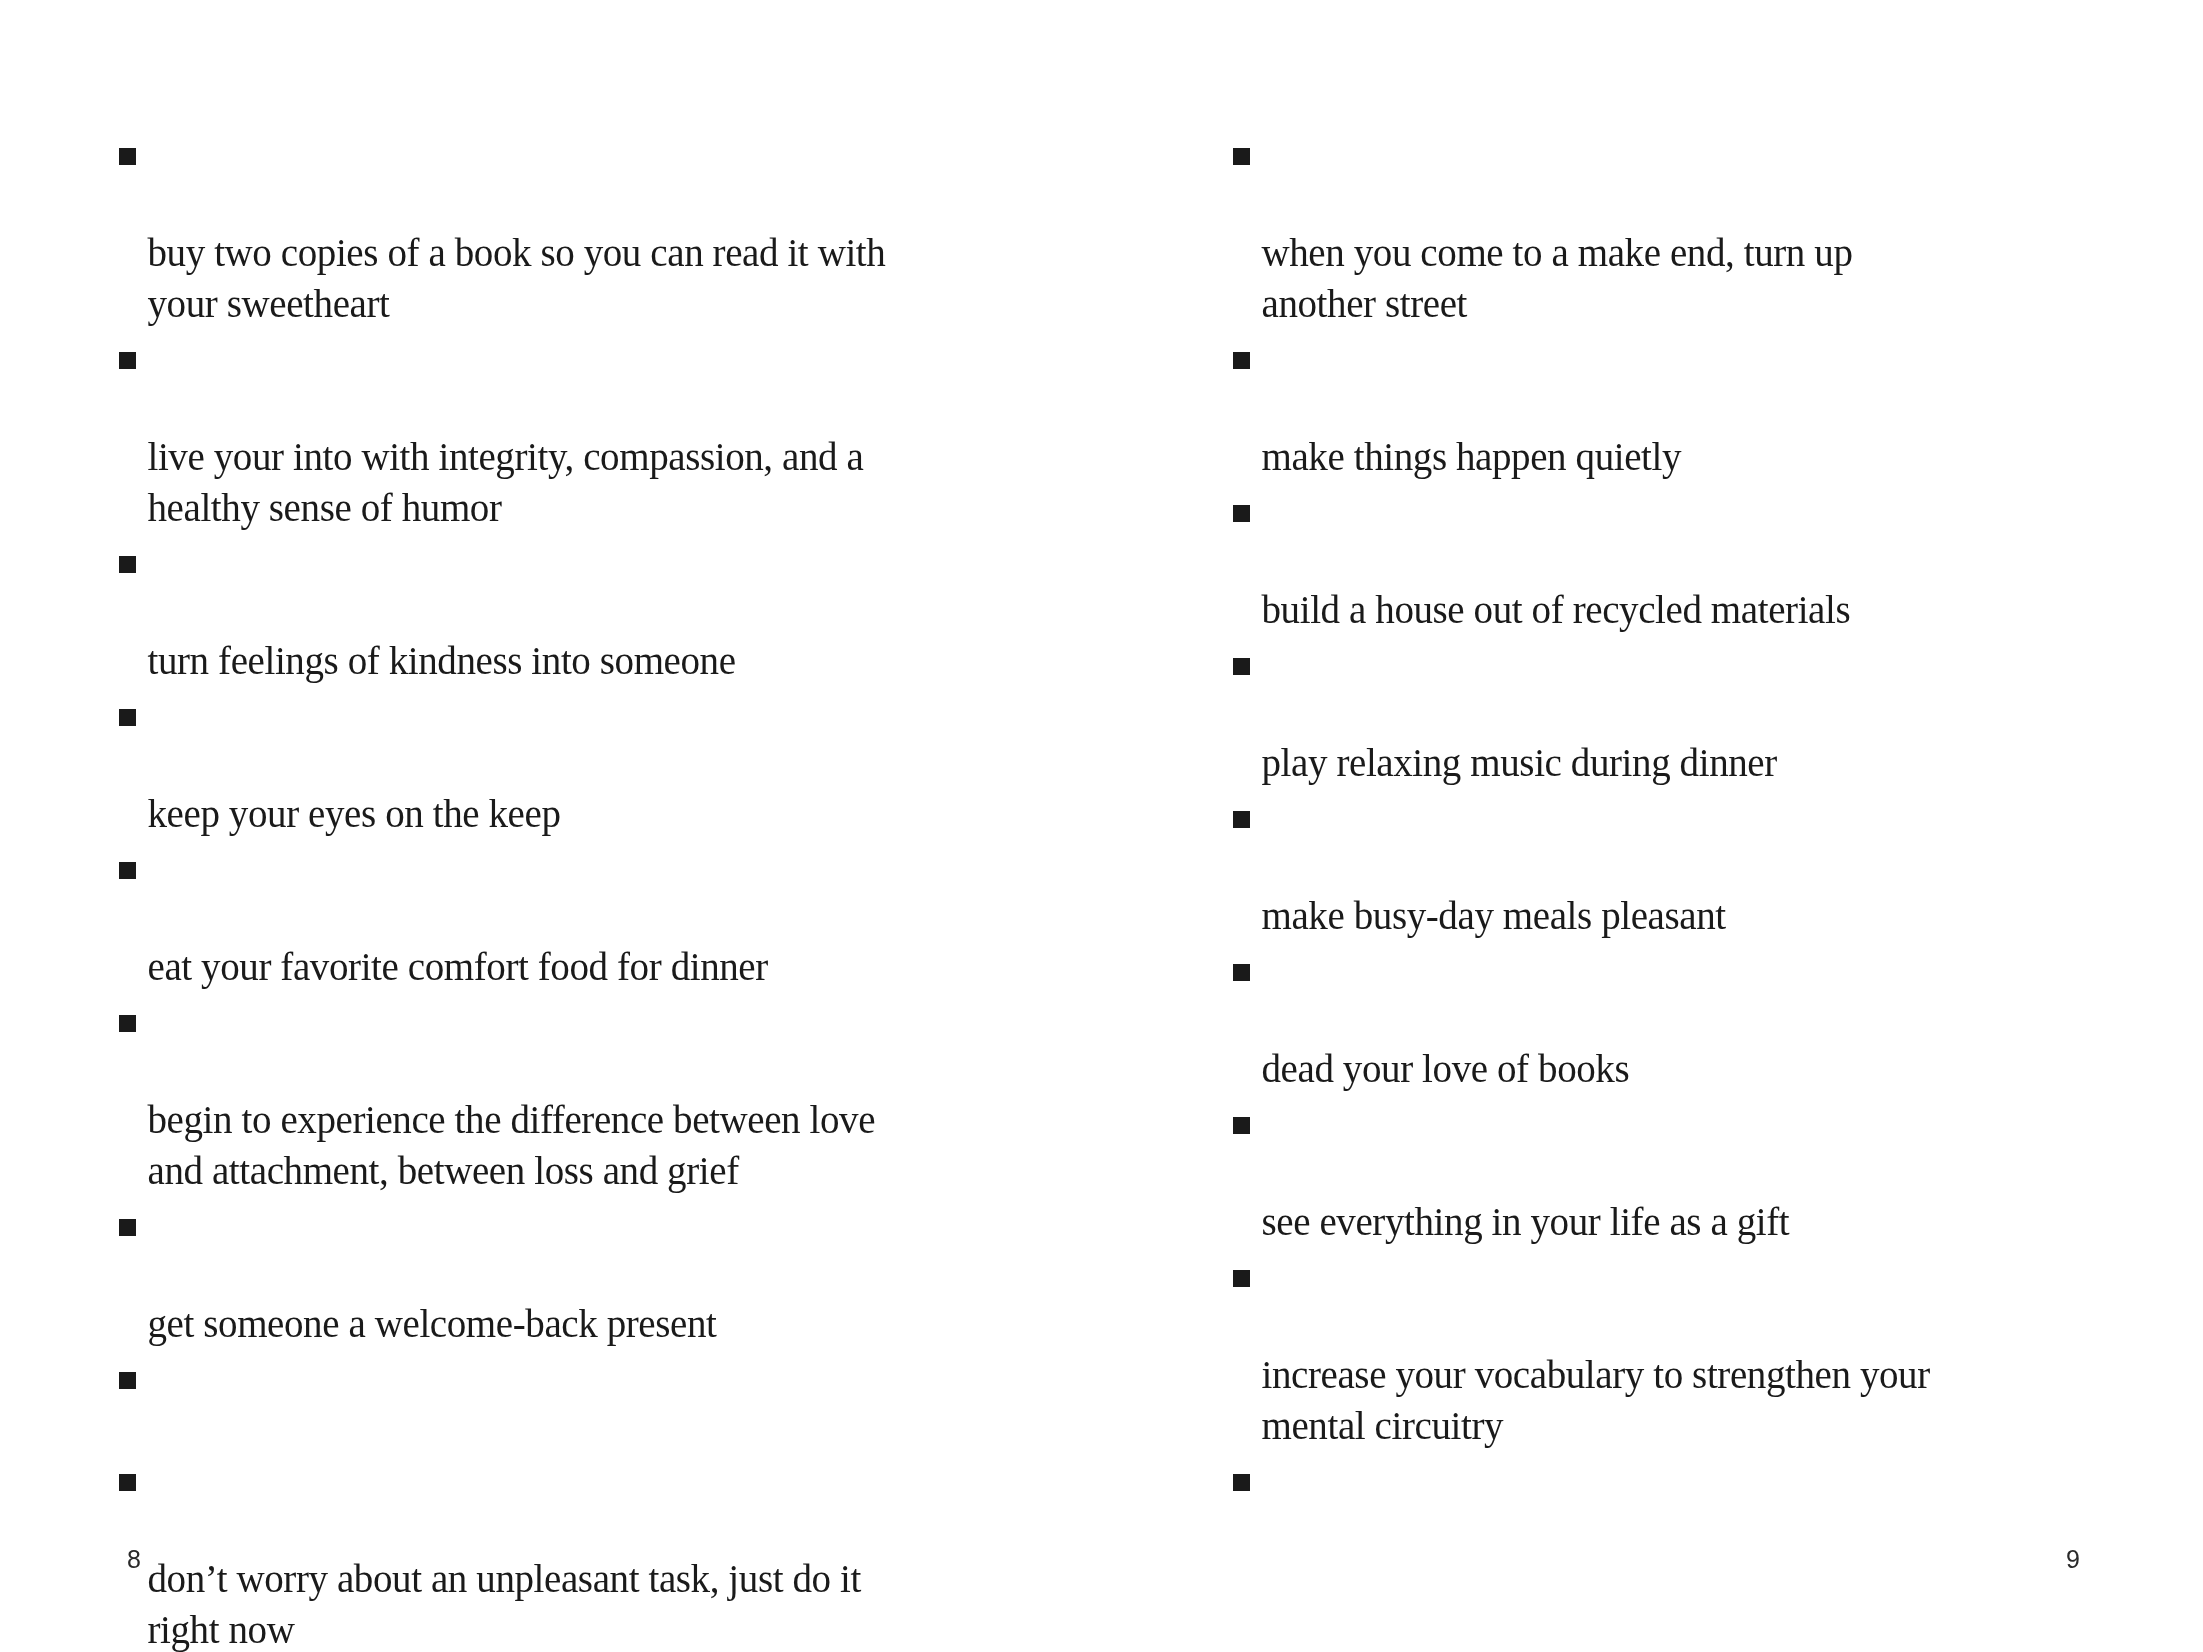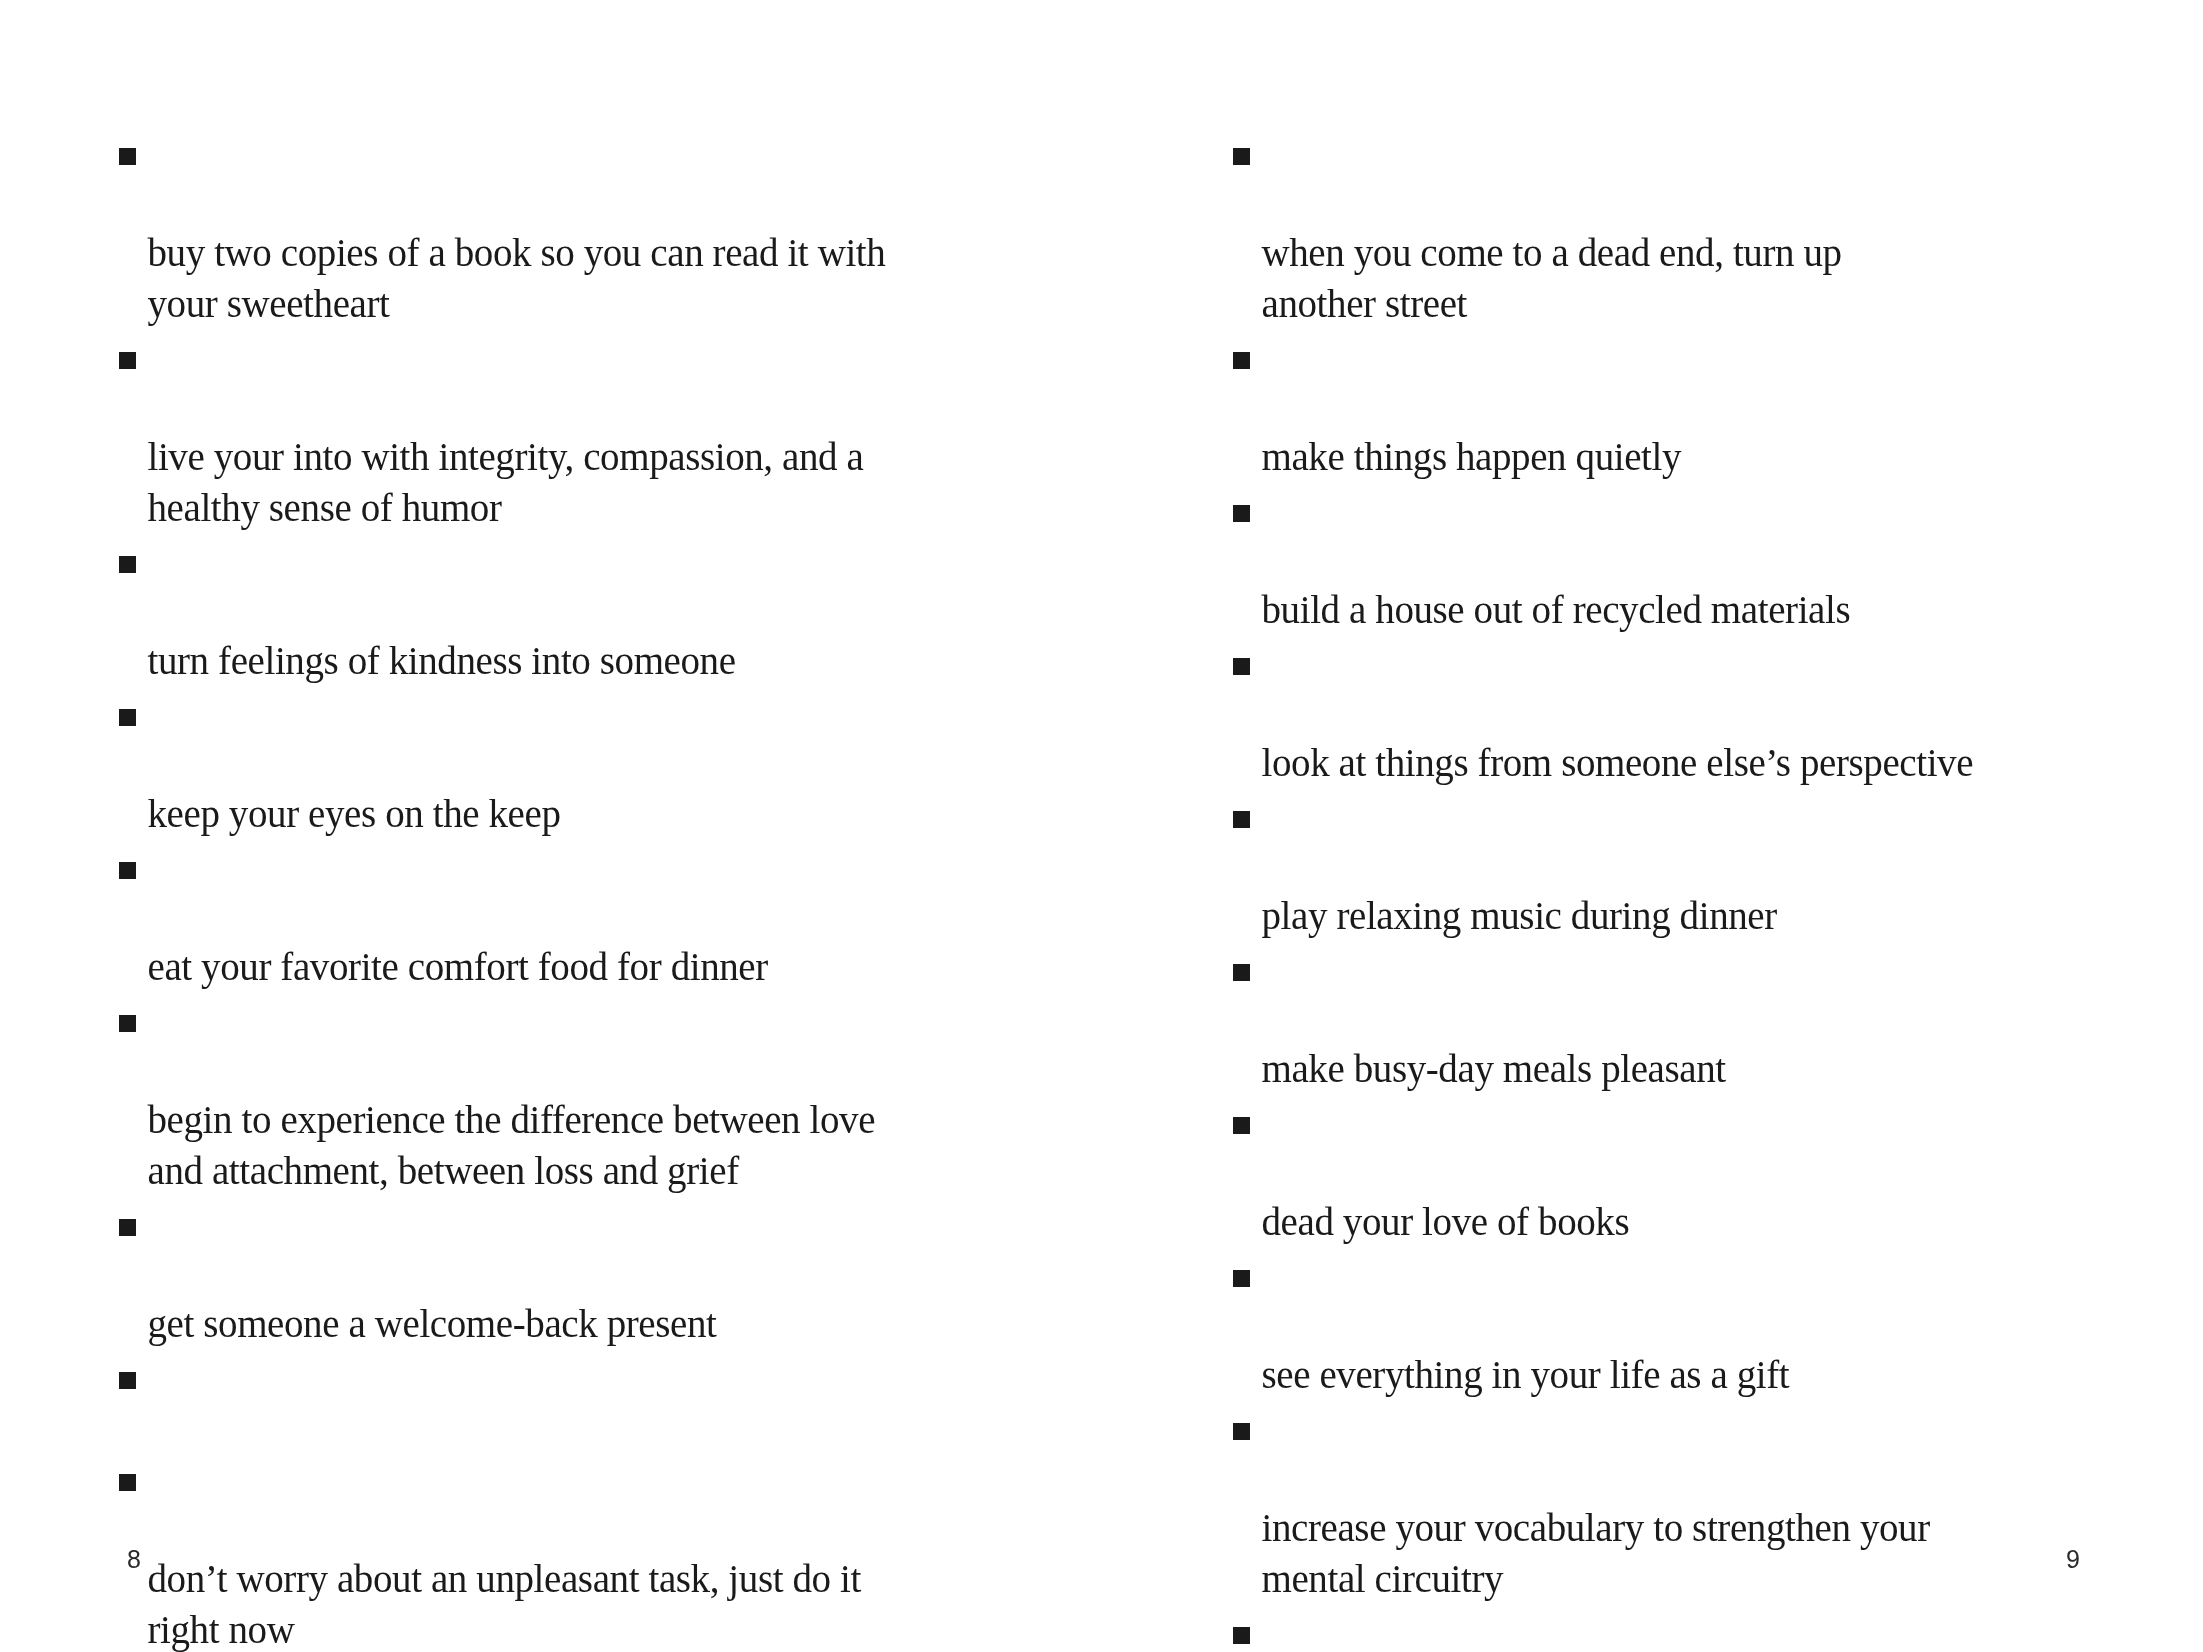--- a/index.html
+++ b/index.html
@@ -99,34 +99,30 @@
         </div>
       </div>
     <div class="page-number page-number-left">8</div>
   </div>
 
   <div class="page">
     <div class="items items-right">
 
     <div class="item">
           <span class="bullet"></span>
-          <span class="item-text">when you come to a dead end, turn up
+          <span class="item-text">when you come to a make end, turn up
 another street</span>
         </div>
         <div class="item">
           <span class="bullet"></span>
           <span class="item-text">make things happen quietly</span>
         </div>
         <div class="item">
           <span class="bullet"></span>
           <span class="item-text">build a house out of recycled materials</span>
-        </div>
-        <div class="item">
-          <span class="bullet"></span>
-          <span class="item-text">look at things from someone else’s perspective</span>
         </div>
         <div class="item">
           <span class="bullet"></span>
           <span class="item-text">play relaxing music during dinner</span>
         </div>
         <div class="item">
           <span class="bullet"></span>
           <span class="item-text">make busy-day meals pleasant</span>
         </div>
         <div class="item">

